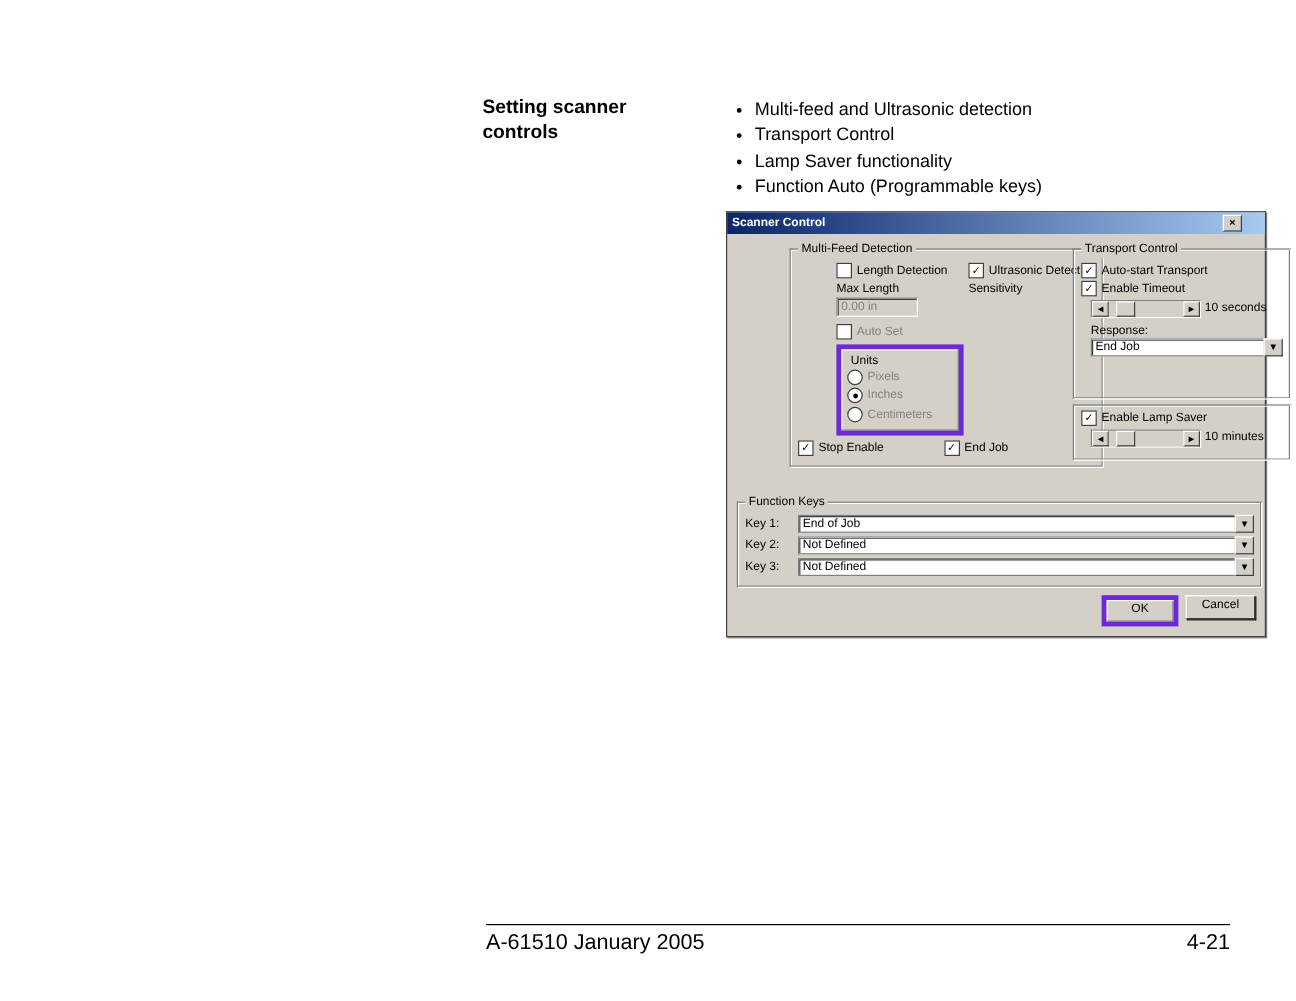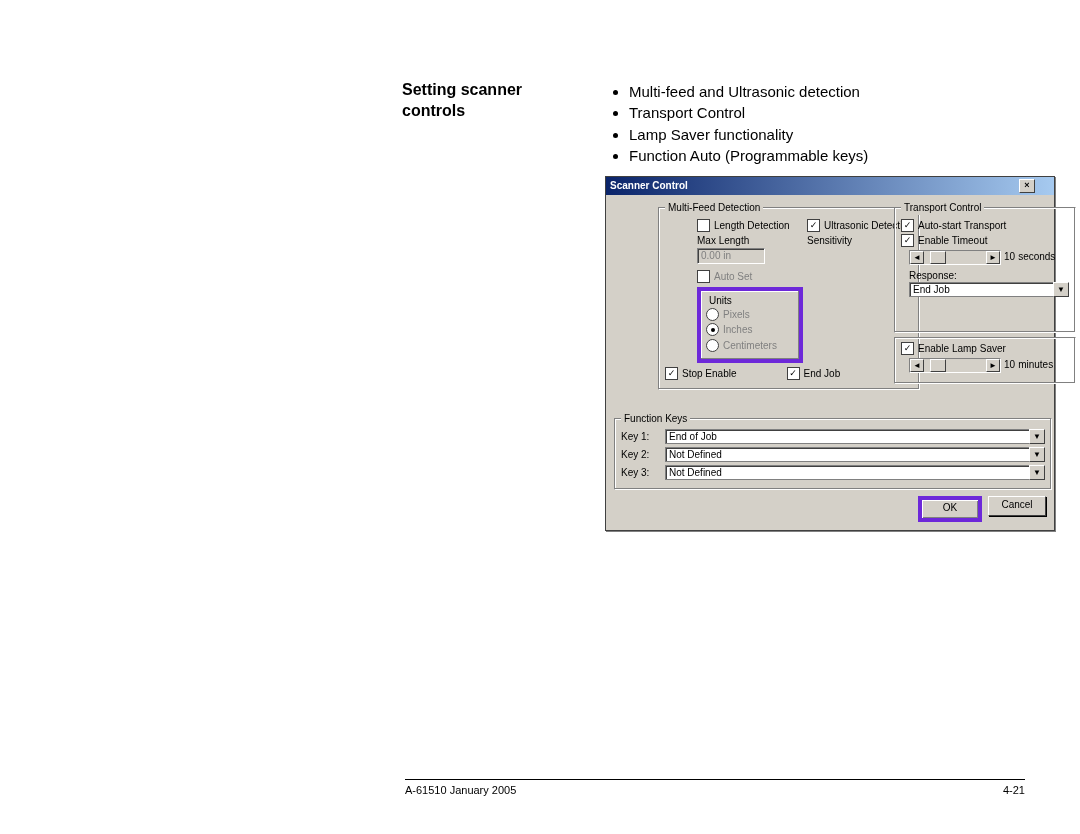--- a/index.html
+++ b/index.html
@@ -219,21 +219,21 @@
   }
   .winbtn.default { border:4px solid #6d28d9; box-shadow: inset 1px 1px 0 #fff, inset -1px -1px 0 #808080;}
 
   
   .footer {
     position:absolute;
     left:405px; right:55px;
     bottom:38px;
   }
   .footer-rule { border-top:1px solid #000; margin-bottom:4px;}
-  .footer-row { display:flex; justify-content:space-between; font-size:11px;}
+  .footer-row { display:flex; justify-content:space-between; font-size:18px;}
 </style>
 </head>
 <body>
 
 <div class="page">
 
   <div class="content-row">
     <div class="side-heading">Setting scanner controls</div>
 
     <div class="body-col">

